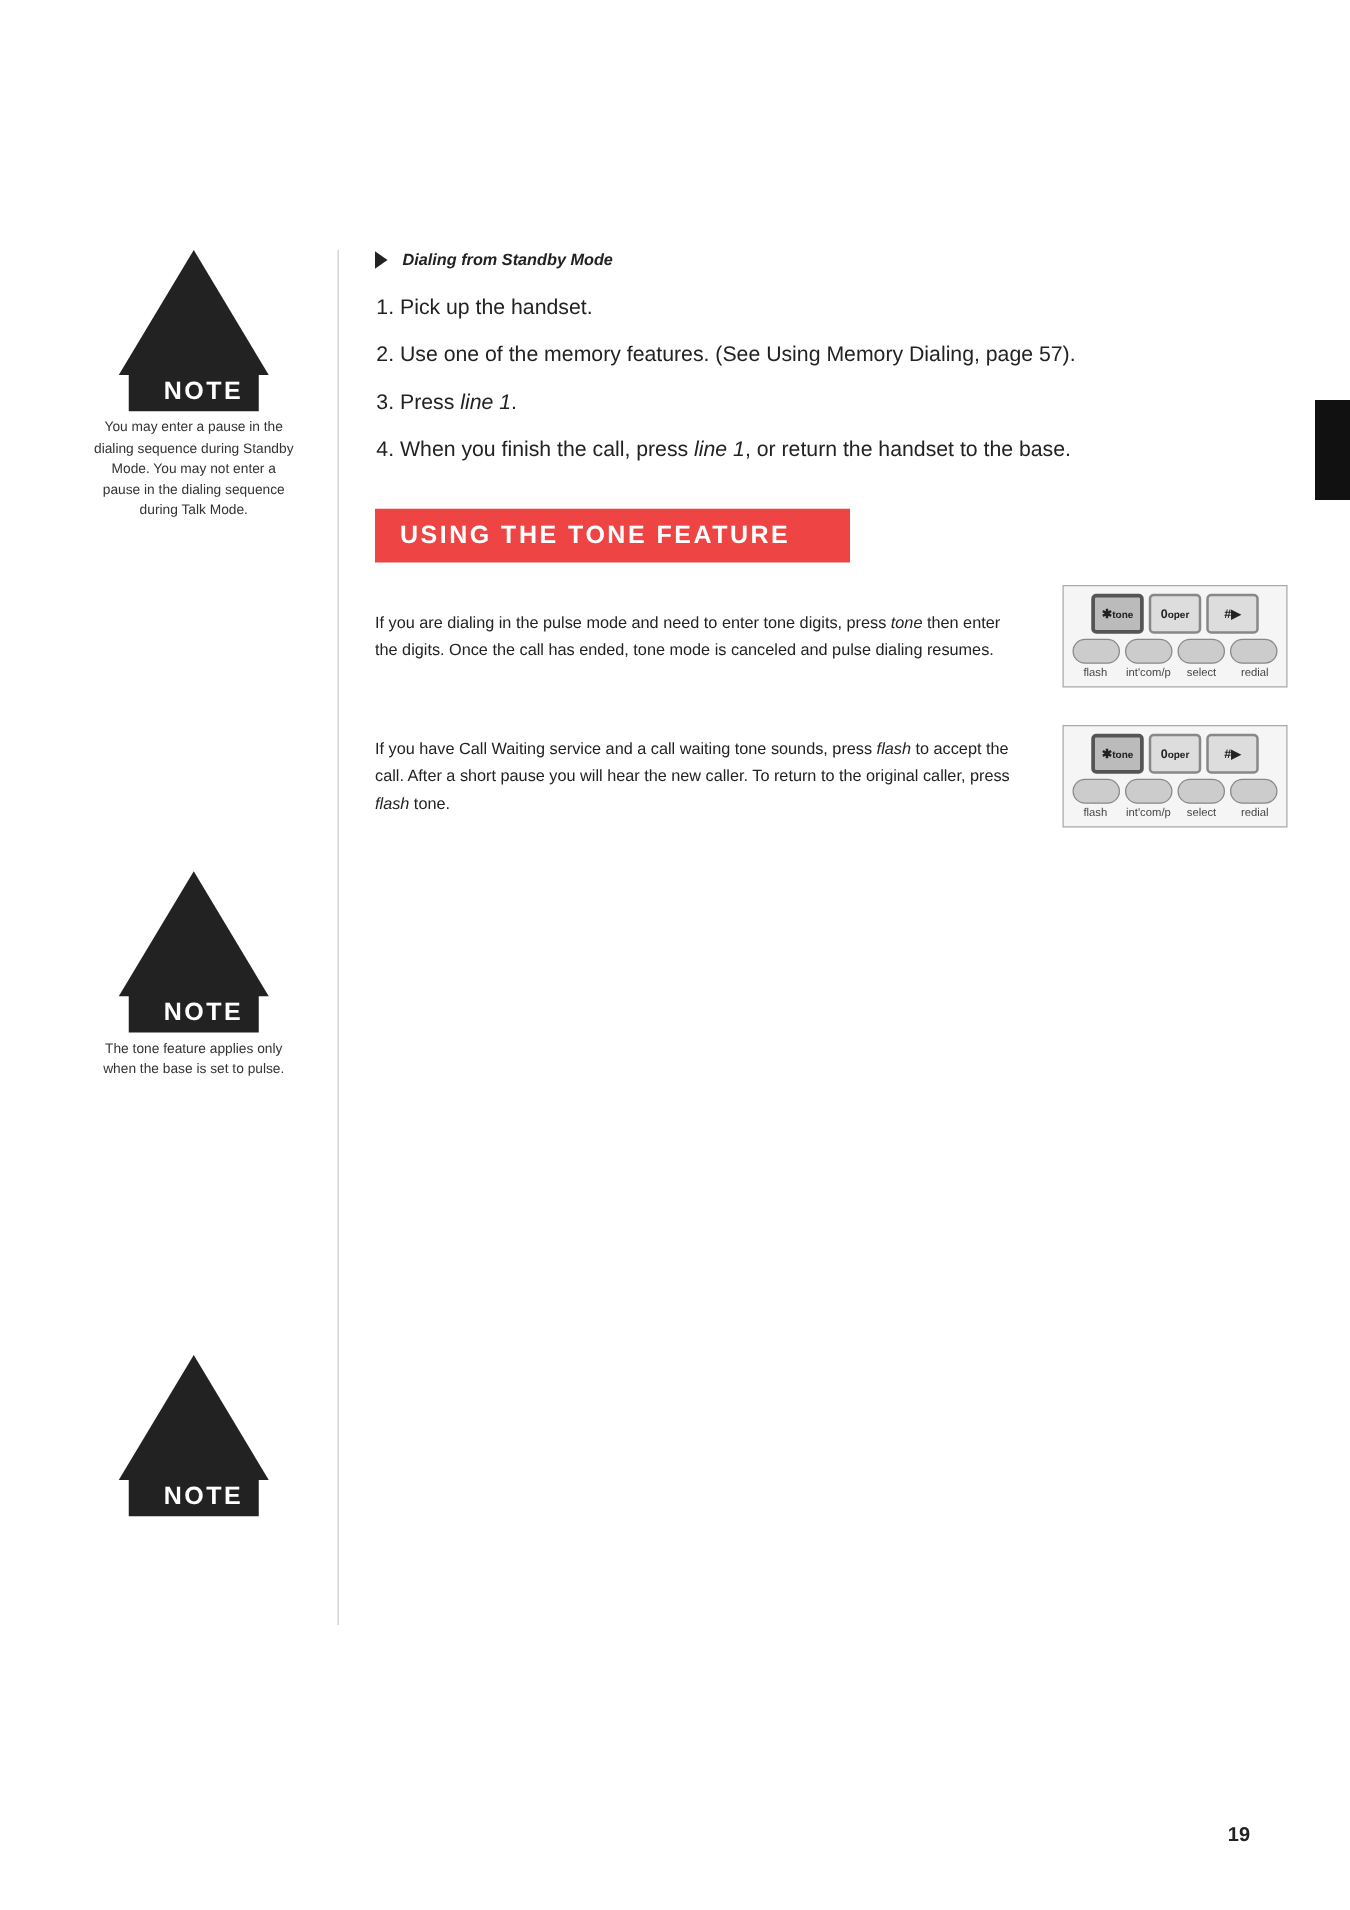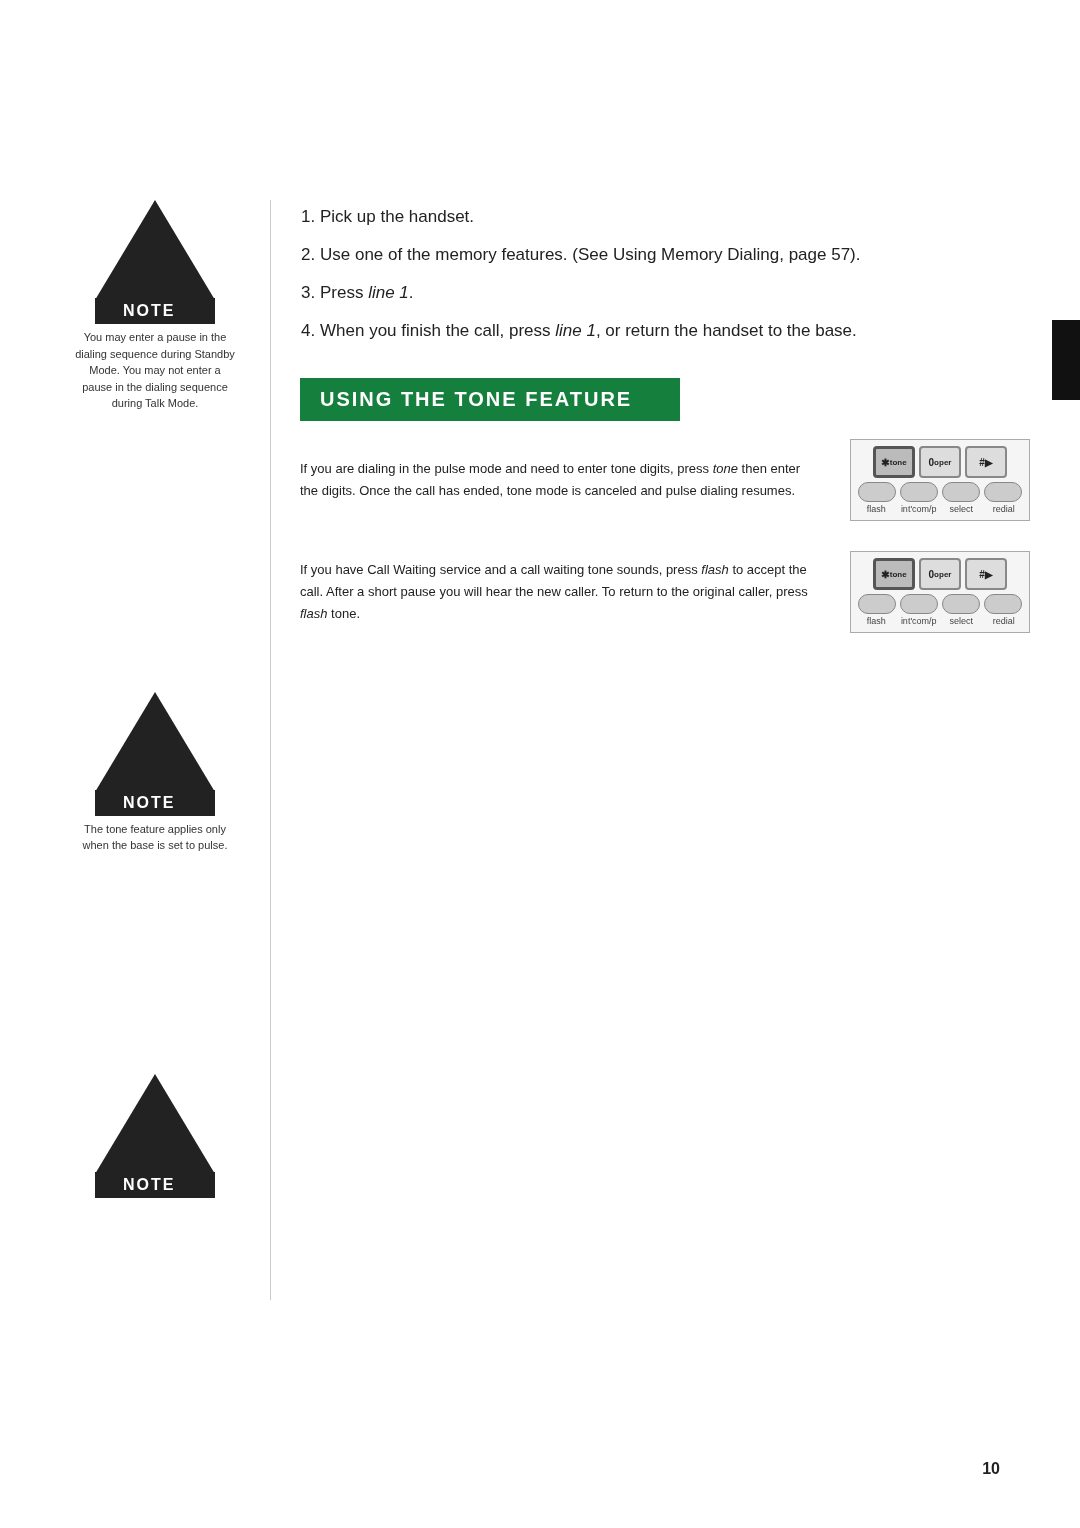--- a/index.html
+++ b/index.html
@@ -60,41 +60,41 @@
       height: 0;
       border-left: 60px solid transparent;
       border-right: 60px solid transparent;
       border-bottom: 100px solid #222;
       margin-bottom: 0;
     }
 
     .note-label {
       background: #222;
       color: #fff;
-      font-size: 16px;
+      font-size: 20px;
       font-weight: bold;
       letter-spacing: 2px;
       padding: 4px 28px;
       text-align: left;
-      width: 120px;
+      width: 104px;
       margin-top: -2px;
     }
 
     .note-text {
       font-size: 11px;
       color: #333;
       text-align: center;
       margin-top: 5px;
       line-height: 1.5;
       width: 160px;
     }
 
     
     .section-header {
-      background: #15803d;
+      background: #ef4444;
       color: #fff;
       font-size: 20px;
       font-weight: 900;
       letter-spacing: 2px;
       text-transform: uppercase;
       padding: 10px 20px;
       margin-bottom: 18px;
       display: inline-block;
       min-width: 380px;
     }
@@ -271,20 +271,23 @@
     <div class="note-block" style="margin-top: 220px;">
       <div class="note-triangle"></div>
       <div class="note-label">NOTE</div>
     </div>
 
   </div>
 
   <div class="main-column">
 
     <div class="top-section">
+      <div class="subsection-heading">
+        <span>Dialing from Standby Mode</span>
+      </div>
       <ol class="numbered-list">
         <li>
           <span>Pick up the handset.</span>
         </li>
         <li>
           <span>Use one of the memory features. (See Using Memory Dialing, page 57).</span>
         </li>
         <li>
           Press <span class="bold-italic">line 1</span>.
         </li>
@@ -368,15 +371,15 @@
             <div class="keypad-label">int'com/p</div>
             <div class="keypad-label">select</div>
             <div class="keypad-label">redial</div>
           </div>
         </div>
       </div>
     </div>
 
   </div>
 
-  <div class="page-number">10</div>
+  <div class="page-number">19</div>
 
 </div>
 
 </body></html>

